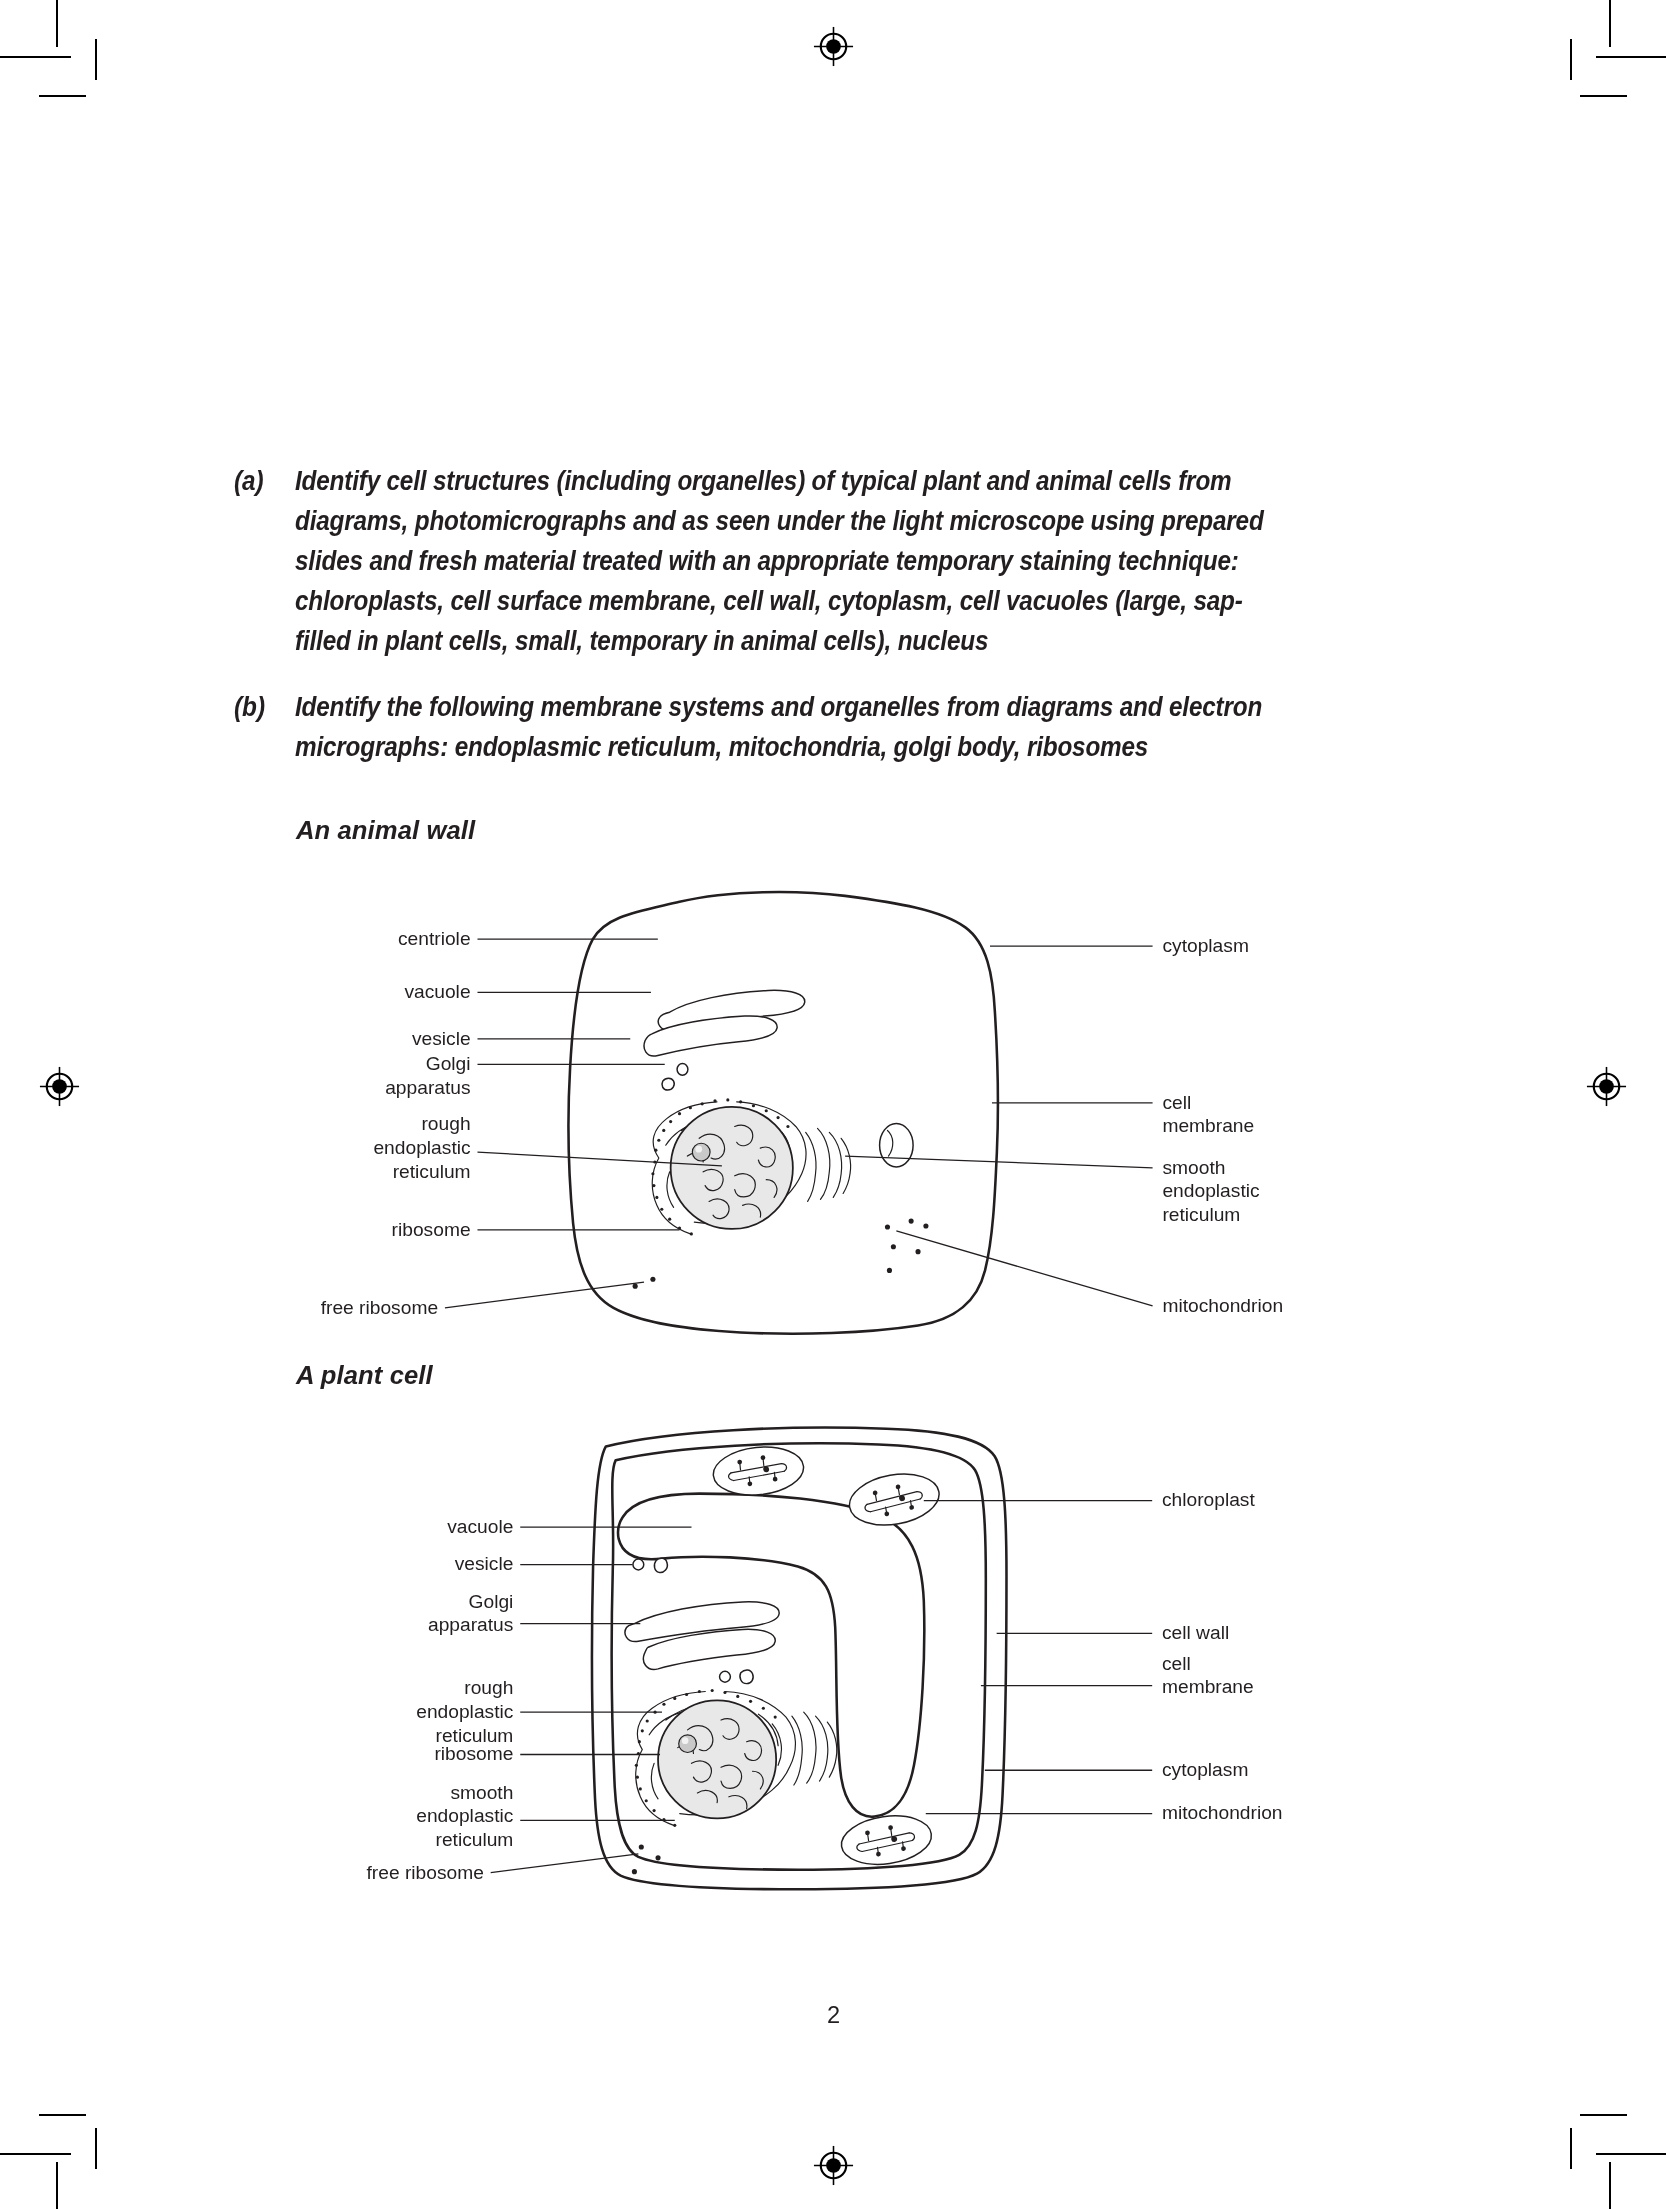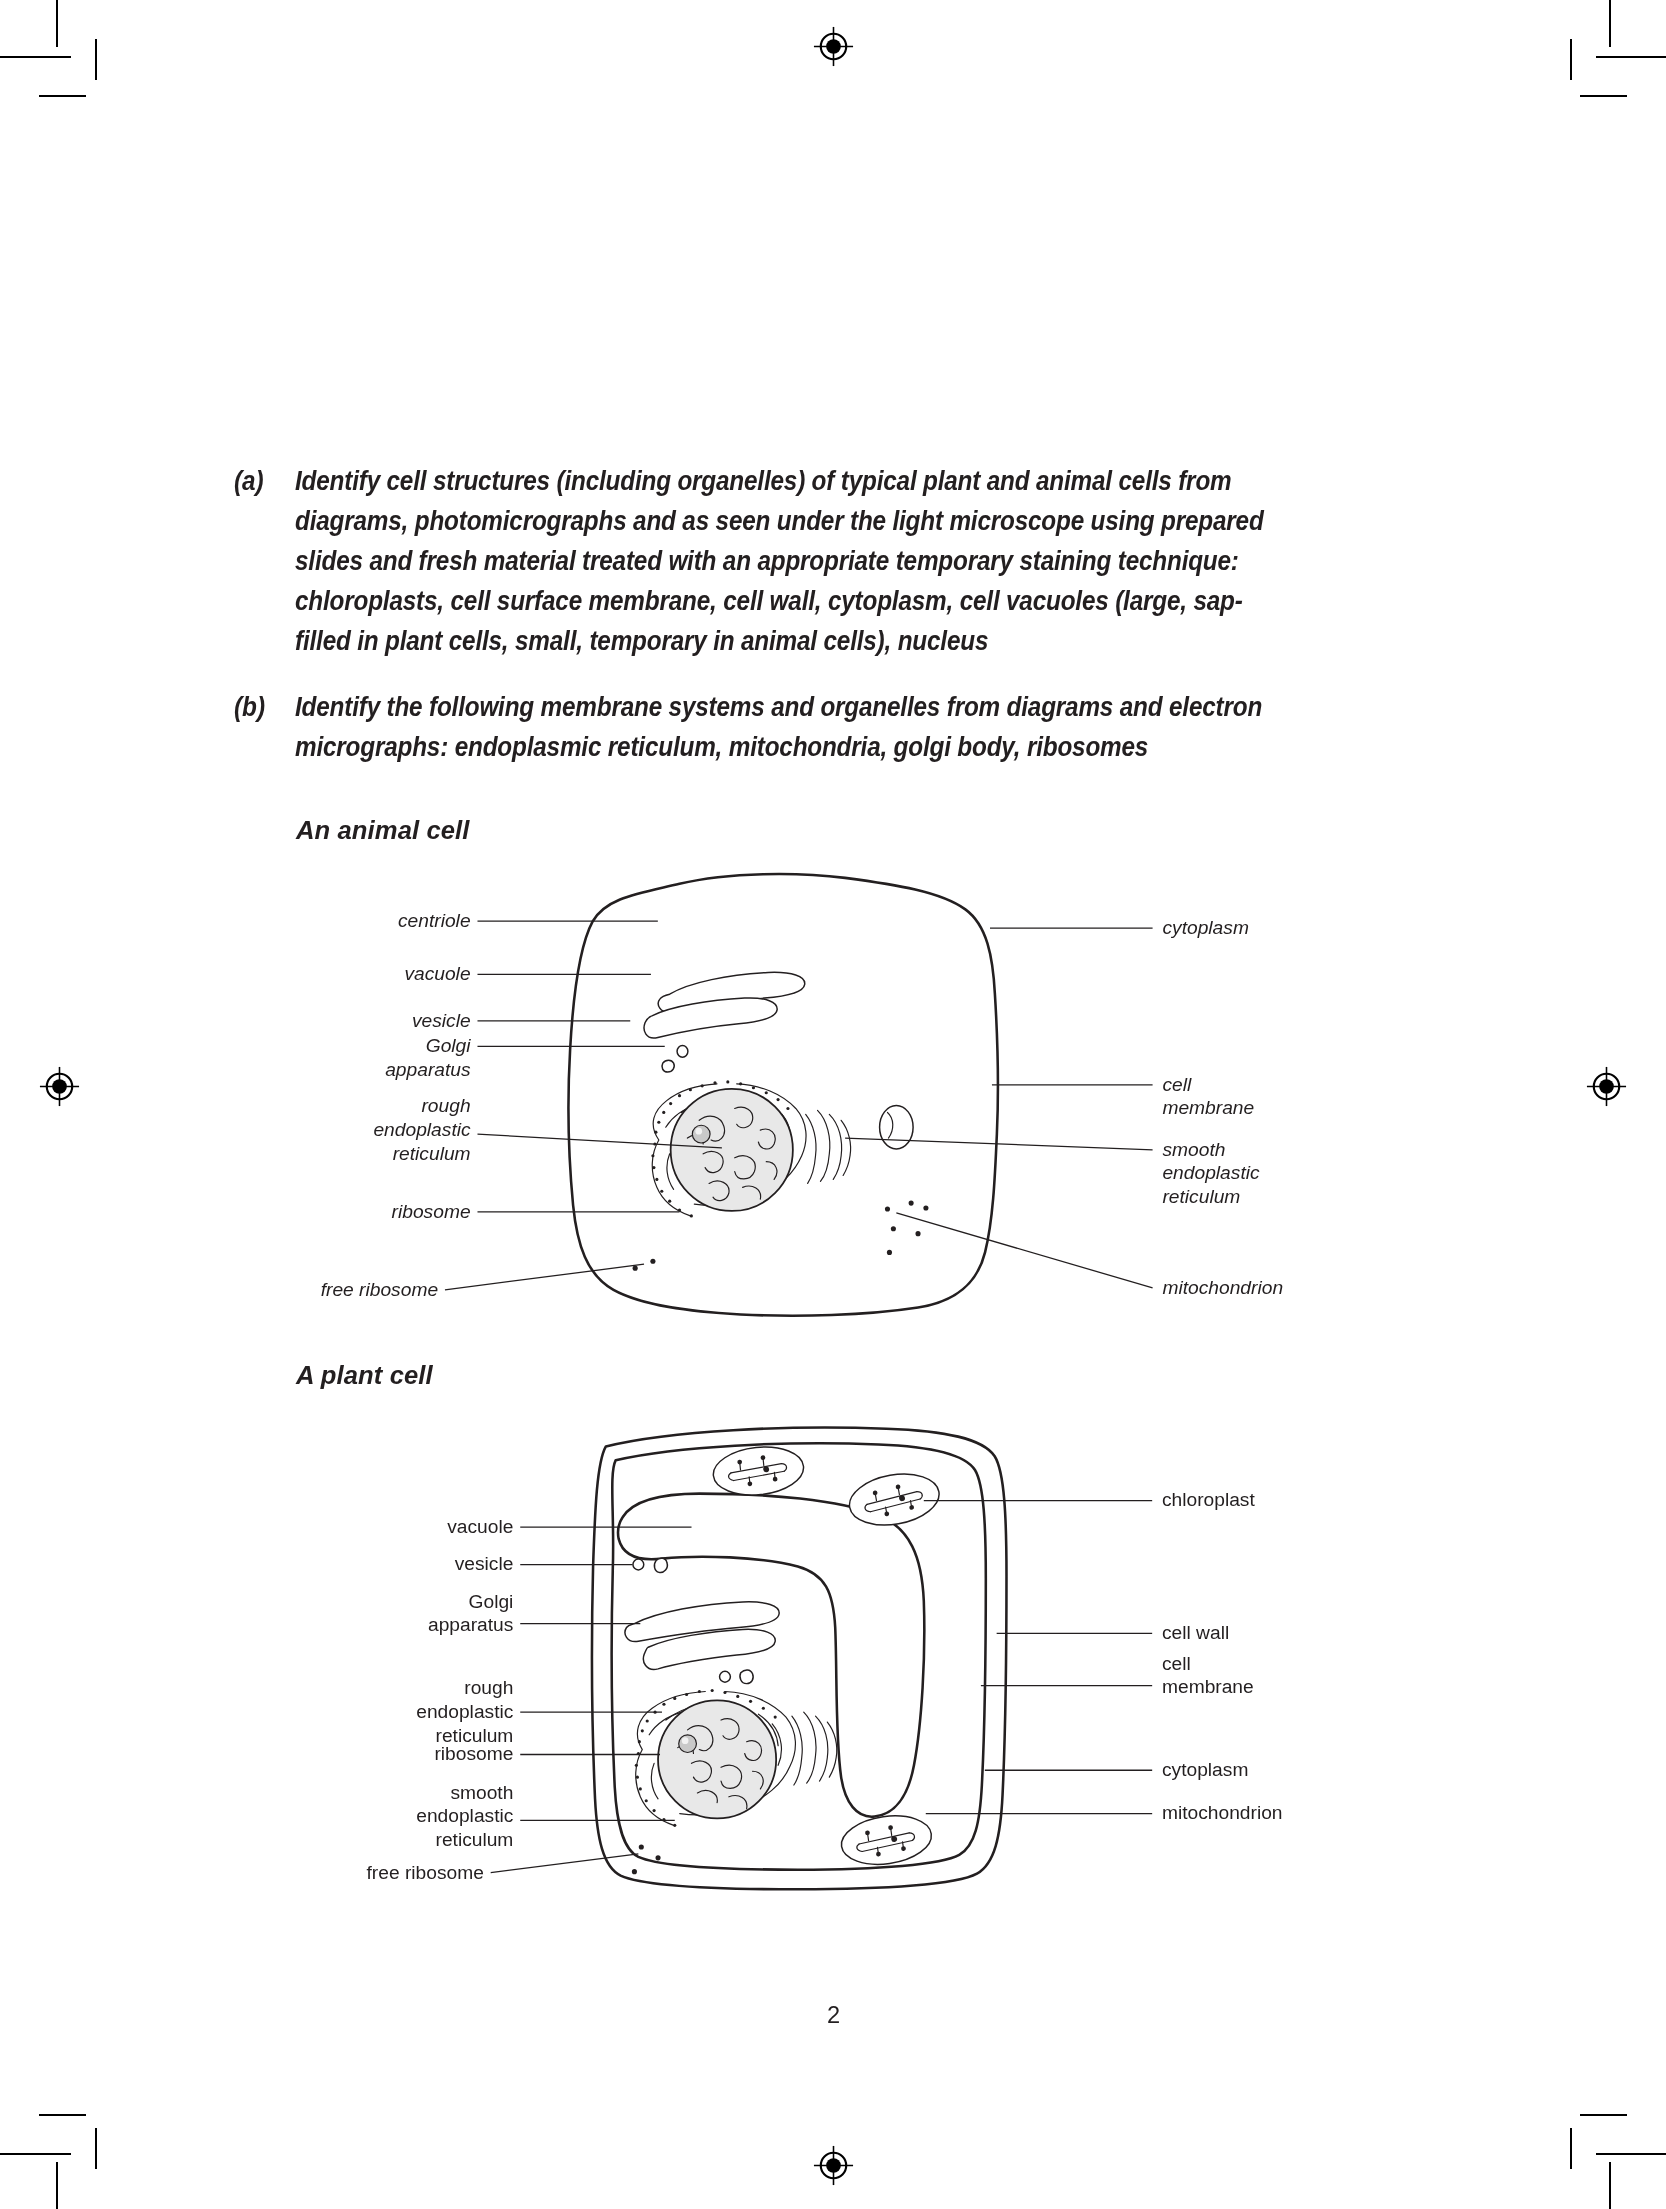--- a/index.html
+++ b/index.html
@@ -51,21 +51,21 @@
   .fig-caption{
     position:absolute;
     font-size:25.6px;font-style:italic;font-weight:bold;
     color:#231f20;letter-spacing:0.1px;
   }
   #cap-animal{left:296px;top:816px;}
   #cap-plant{left:296px;top:1361px;}
 
   
   .figure{position:absolute;}
-  #fig-animal{left:374px;top:866px;width:887px;height:483px;font-style:italic;}
+  #fig-animal{left:374px;top:884px;width:887px;height:483px;}
   #fig-plant{left:374px;top:1409px;width:887px;height:502px;}
   .figure svg{display:block;width:100%;height:100%;overflow:visible;}
   .lbl{
     font-family:"Liberation Sans","DejaVu Sans",sans-serif;
     font-size:19.5px;fill:#231f20;
   }
   .lead{stroke:#231f20;stroke-width:1.3;fill:none;}
   .cellline{stroke:#231f20;stroke-width:2.6;fill:none;stroke-linecap:round;stroke-linejoin:round;}
   .organelle{stroke:#231f20;stroke-width:1.5;fill:#ffffff;stroke-linejoin:round;stroke-linecap:round;}
   .organelle-thin{stroke:#231f20;stroke-width:1.2;fill:none;stroke-linecap:round;stroke-linejoin:round;}
@@ -144,21 +144,21 @@
     <div class="item">
       <div class="item-mark">(a)</div>
       <div class="item-text">Identify cell structures (including organelles) of typical plant and animal cells from diagrams, photomicrographs and as seen under the light microscope using prepared slides and fresh material treated with an appropriate temporary staining technique: chloroplasts, cell surface membrane, cell wall, cytoplasm, cell vacuoles (large, sap-filled in plant cells, small, temporary in animal cells), nucleus</div>
     </div>
     <div class="item" style="margin-top:25.6px;">
       <div class="item-mark">(b)</div>
       <div class="item-text">Identify the following membrane systems and organelles from diagrams and electron micrographs: endoplasmic reticulum, mitochondria, golgi body, ribosomes</div>
     </div>
   </div>
 
-  <div class="fig-caption" id="cap-animal">An animal cell</div>
+  <div class="fig-caption" id="cap-animal">An animal wall</div>
 
   <div class="figure" id="fig-animal">
     <svg viewBox="0 0 900 490" preserveAspectRatio="xMidYMid meet" aria-hidden="true">
 
       <path class="cellline" d="M 310 18
            C 360 6, 430 6, 478 12
            C 530 19, 575 26, 600 44
            C 622 60, 628 92, 630 130
            C 633 178, 634 228, 632 272
            C 630 318, 628 360, 620 392

